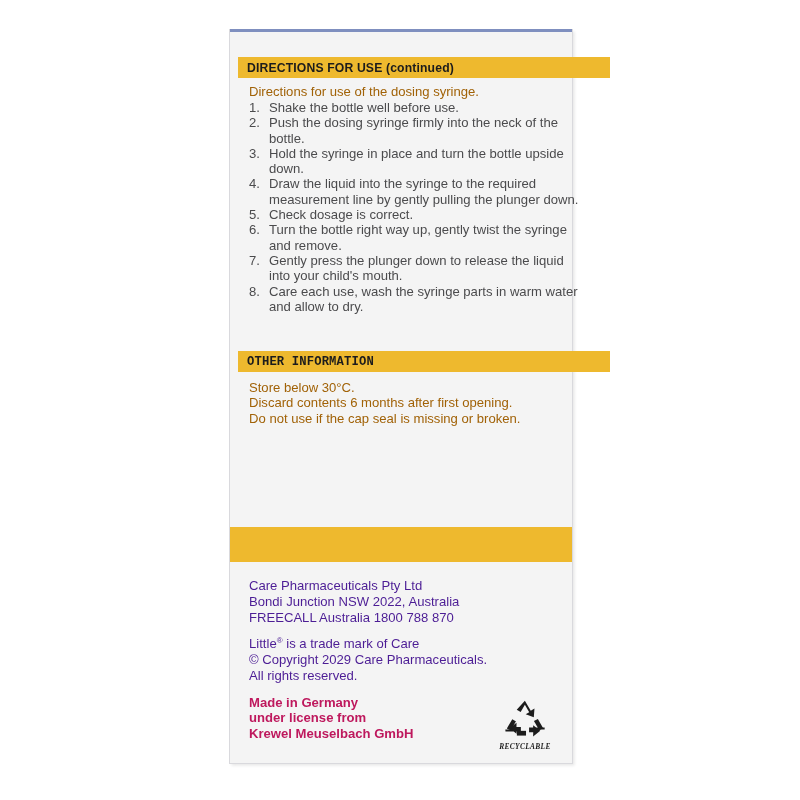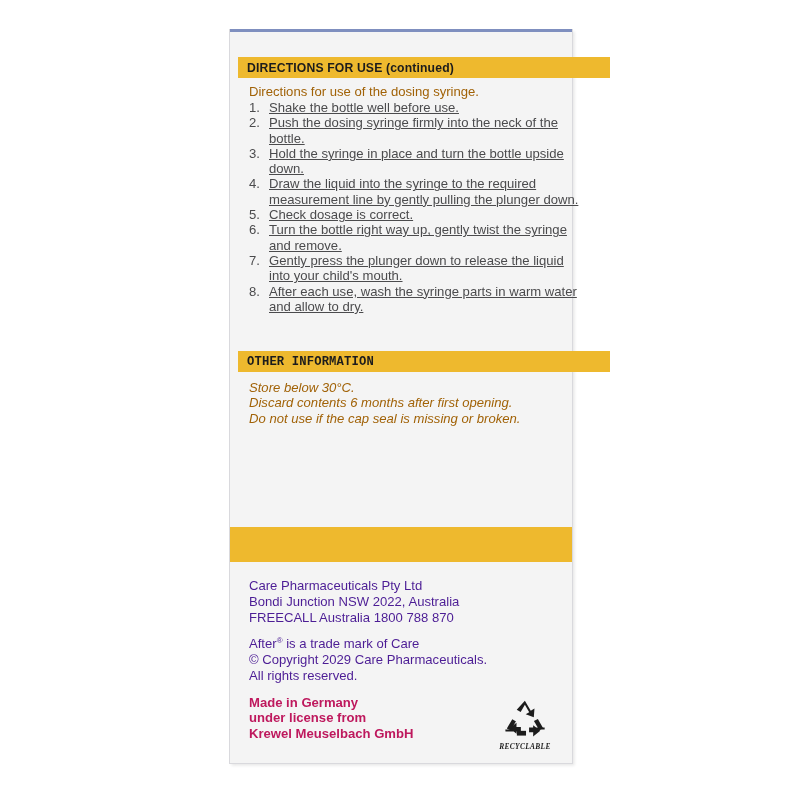--- a/index.html
+++ b/index.html
@@ -97,27 +97,26 @@
     line-height: 15.3px;
     margin-bottom: 0px;
   }
   .steps-list li .step-num {
     width: 20px;
     flex: 0 0 20px;
     text-align: left;
   }
   .steps-list li .step-text {
     flex: 1 1 auto;
-    text-decoration: underline;
   }
 
   #other-info-text {
     top: 348px;
   }
-  #other-info-text .info-line { display: block; font-style: italic; }
+  #other-info-text .info-line { display: block; }
 
   
   .lower-band {
     position: absolute;
     left: 0;
     top: 495px;
     width: 100%;
     height: 35px;
     background: #eeb92e;
   }
@@ -215,21 +214,21 @@
         <li>
           <span class="step-num">6.</span>
           <span class="step-text">Turn the bottle right way up, gently twist the syringe and remove.</span>
         </li>
         <li>
           <span class="step-num">7.</span>
           <span class="step-text">Gently press the plunger down to release the liquid into your child's mouth.</span>
         </li>
         <li>
           <span class="step-num">8.</span>
-          <span class="step-text">After each use, wash the syringe parts in warm water and allow to dry.</span>
+          <span class="step-text">Care each use, wash the syringe parts in warm water and allow to dry.</span>
         </li>
       </ol>
 
     <div class="section-bar" id="bar-other">
       <span class="section-title">OTHER INFORMATION</span>
     </div>
 
     <div class="text-block" id="other-info-text">
         <span class="info-line">Store below 30°C.</span>
         <span class="info-line">Discard contents 6 months after first opening.</span>
@@ -238,21 +237,21 @@
 
     <div class="lower-band"></div>
 
     <div class="footer">
       <div id="footer-address">
           <span class="addr-line">Care Pharmaceuticals Pty Ltd</span>
           <span class="addr-line">Bondi Junction NSW 2022, Australia</span>
           <span class="addr-line">FREECALL Australia 1800 788 870</span>
         </div>
       <div class="para">
-        <span class="addr-line"><span>After</span><sup>®</sup><span> is a trade mark of Care</span></span>
+        <span class="addr-line"><span>Little</span><sup>®</sup><span> is a trade mark of Care</span></span>
         <span class="addr-line">© Copyright 2029 Care Pharmaceuticals.</span>
         <span class="addr-line">All rights reserved.</span>
       </div>
     </div>
 
     <div class="made-in" id="made-in-block">
         <span class="made-line">Made in Germany</span>
         <span class="made-line">under license from</span>
         <span class="made-line">Krewel Meuselbach GmbH</span>
       </div>

